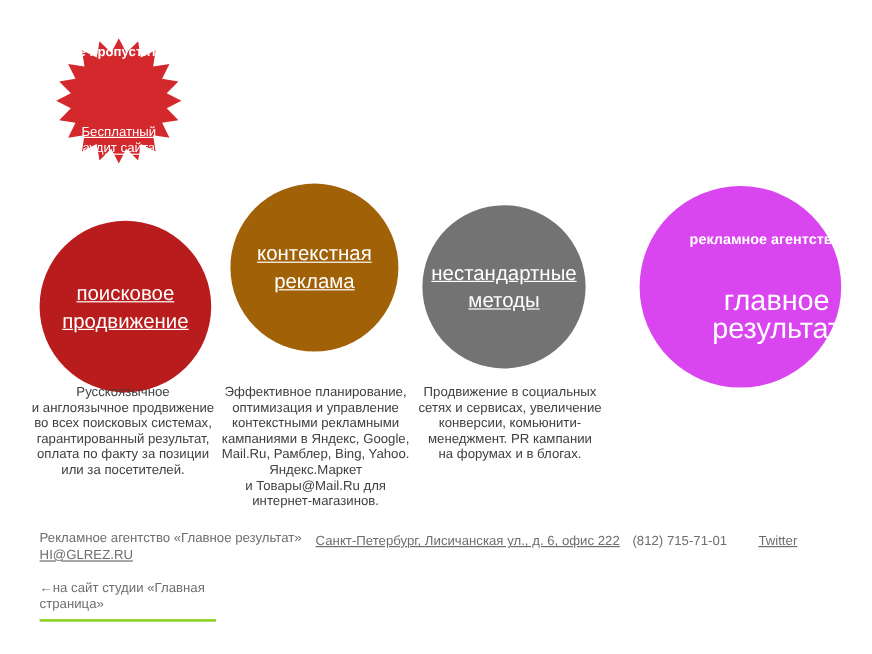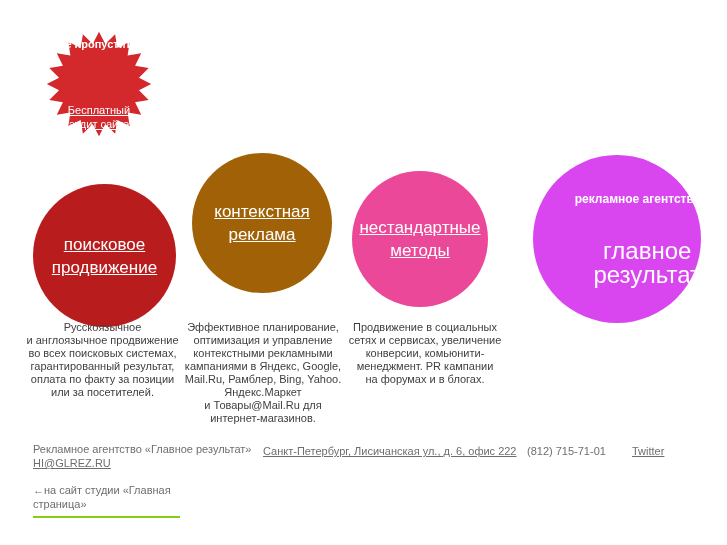--- a/index.html
+++ b/index.html
@@ -29,21 +29,21 @@
 
   
   .circle {
     border-radius: 50%;
     display: flex; flex-direction: column;
     align-items: center; justify-content: center;
     text-align: center;
   }
   .c-seo   { left: 33px;  top: 184px; width: 143px; height: 143px; background: #b91c1c; }
   .c-ctx   { left: 192px; top: 153px; width: 140px; height: 140px; background: #a16207; }
-  .c-non   { left: 352px; top: 171px; width: 136px; height: 136px; background: #ec4899; }
+  .c-non   { left: 352px; top: 171px; width: 136px; height: 136px; background: #737373; }
   .c-brand { left: 533px; top: 155px; width: 168px; height: 168px; background: #d946ef; align-items: flex-end; }
   .circle-link {
     color: #fff; font-size: 17px; line-height: 23px;
     text-decoration: underline; white-space: pre-line; cursor: pointer;
   }
   .brand-sub { color: #fff; font-size: 12px; font-weight: bold; line-height: 14px; margin-bottom: 5px; }
   .brand-title { color: #fff; font-size: 24px; line-height: 24px; white-space: pre-line; margin-top: 28px; }
 
   
   .desc {

